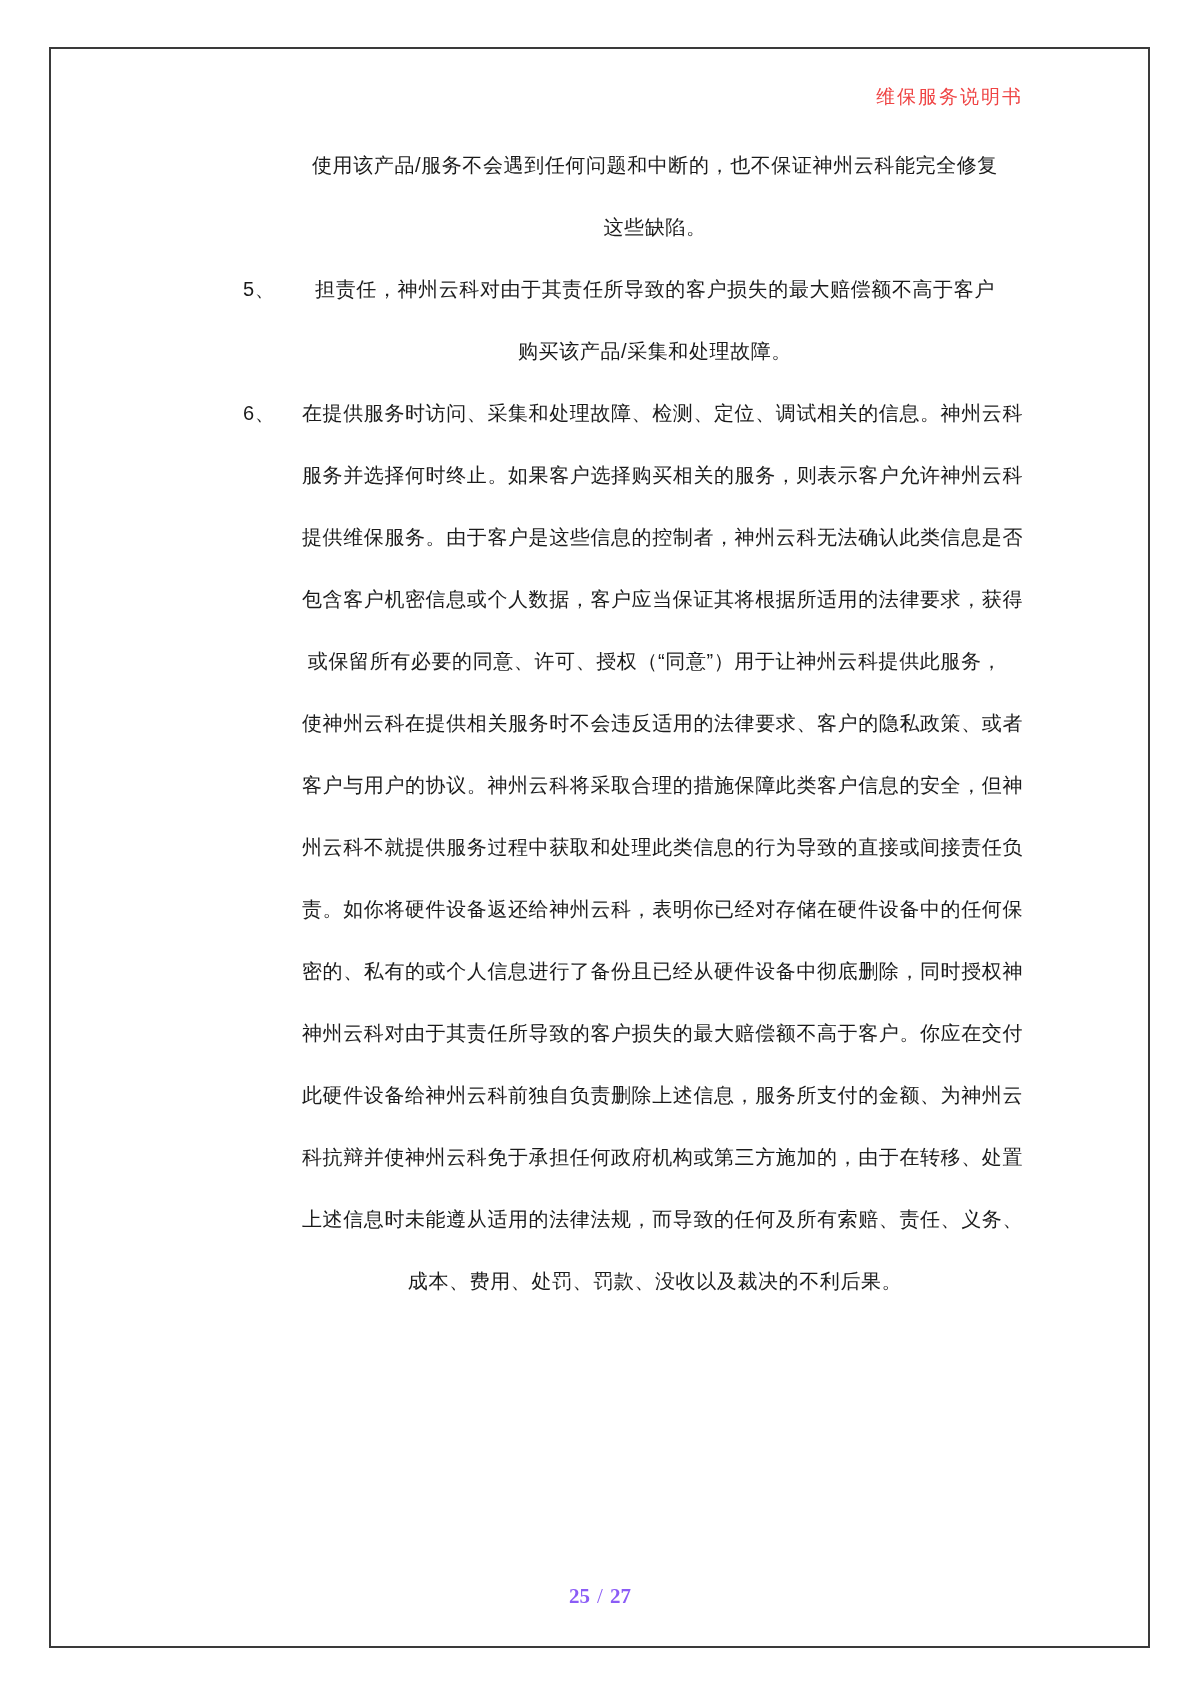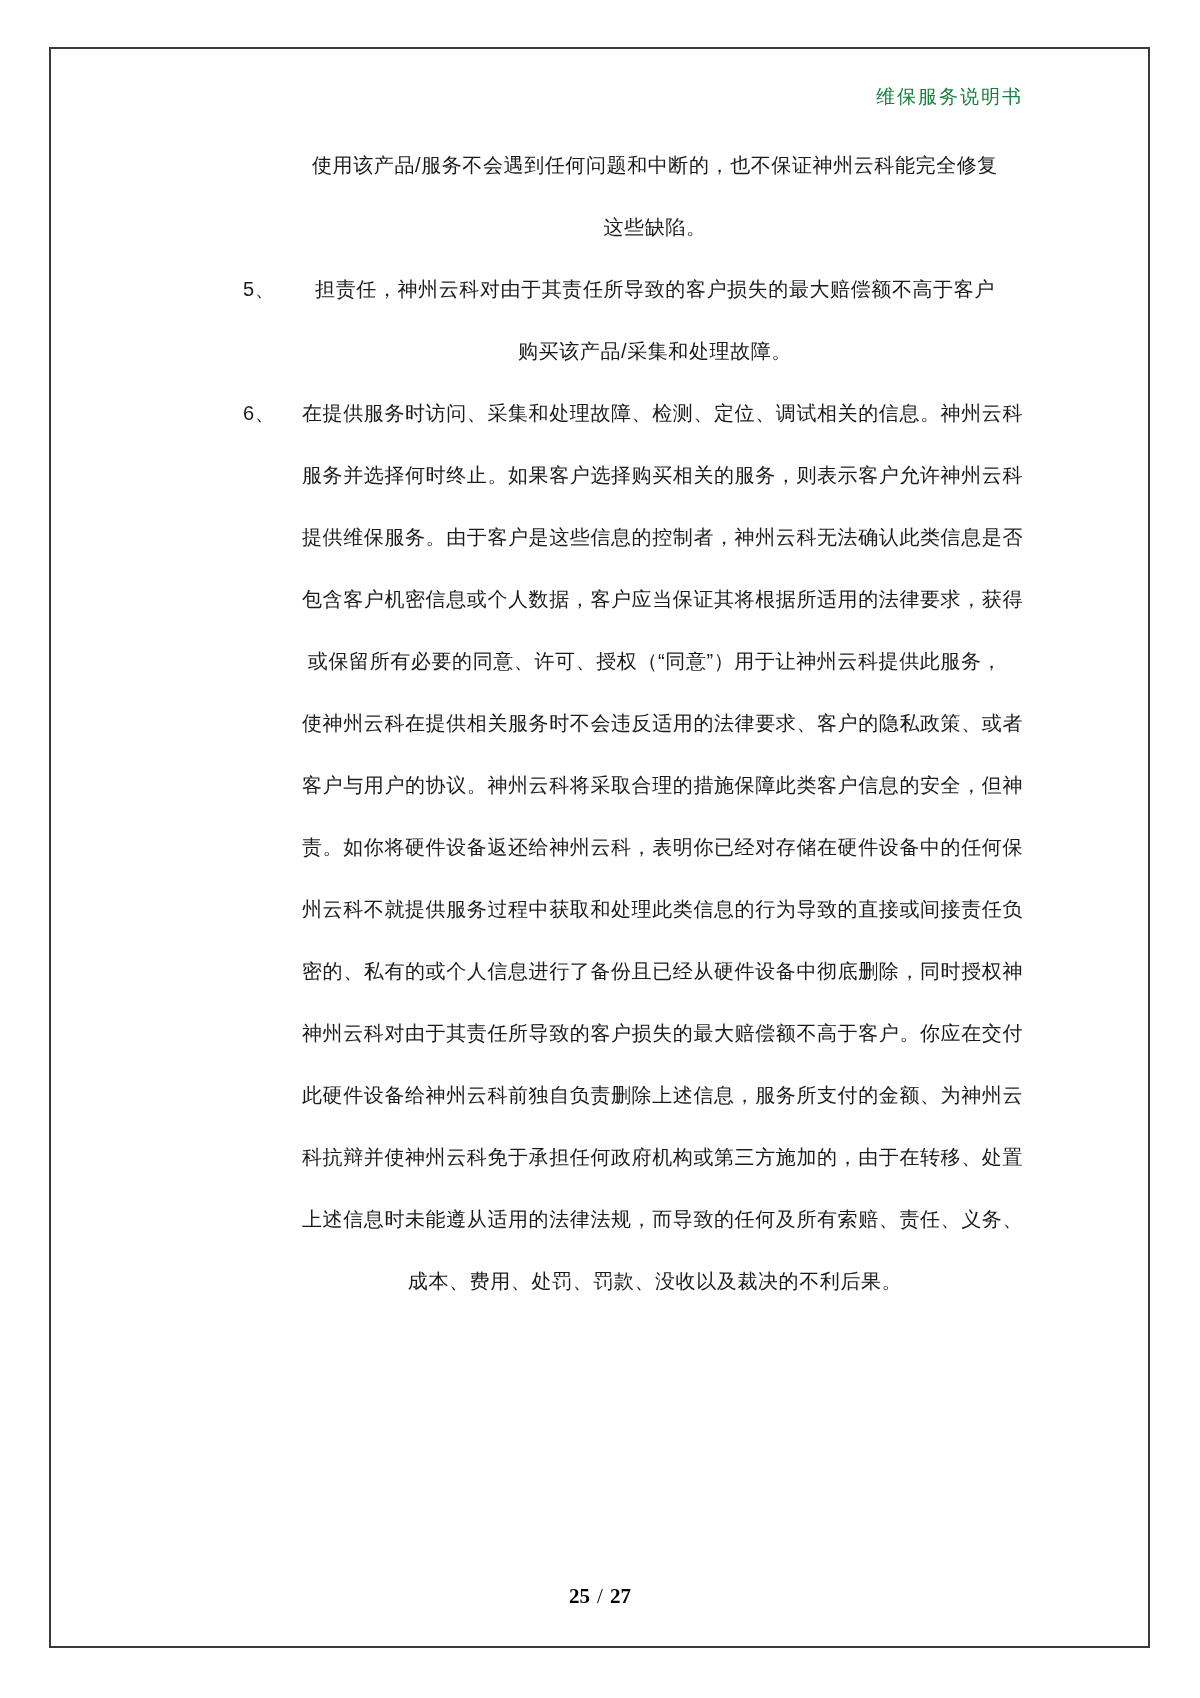--- a/index.html
+++ b/index.html
@@ -24,21 +24,21 @@
   }
   .header-title {
     position: absolute;
     top: 84px;
     left: 0;
     right: 177px;
     text-align: right;
     font-family: "Liberation Serif", serif;
     font-size: 19px;
     letter-spacing: 2px;
-    color: #15803d;
+    color: #ef4444;
   }
   .body-text {
     position: absolute;
     left: 302px;
     top: 134px;
     width: 706px;
     font-size: 20px;
     letter-spacing: 0.6px;
     color: #1b1b1b;
   }
@@ -57,21 +57,21 @@
     line-height: 62px;
   }
   .footer {
     position: absolute;
     top: 1584px;
     left: 0;
     width: 100%;
     text-align: center;
     font-family: "Liberation Serif", serif;
     font-size: 21px;
-    color: #000000;
+    color: #8b5cf6;
   }
   .footer .num { font-weight: bold; }
   .footer .sep { font-weight: normal; padding: 0 7px; }
 </style>
 </head>
 <body>
 
 <div class="page">
   <div class="frame"></div>
 
@@ -92,22 +92,22 @@
 
     <div class="para">
       <span class="marker">6、</span>
       <div class="line">在提供服务时访问、采集和处理故障、检测、定位、调试相关的信息。神州云科</div>
       <div class="line">服务并选择何时终止。如果客户选择购买相关的服务，则表示客户允许神州云科</div>
       <div class="line">提供维保服务。由于客户是这些信息的控制者，神州云科无法确认此类信息是否</div>
       <div class="line">包含客户机密信息或个人数据，客户应当保证其将根据所适用的法律要求，获得</div>
       <div class="line">或保留所有必要的同意、许可、授权（“同意”）用于让神州云科提供此服务，</div>
       <div class="line">使神州云科在提供相关服务时不会违反适用的法律要求、客户的隐私政策、或者</div>
       <div class="line">客户与用户的协议。神州云科将采取合理的措施保障此类客户信息的安全，但神</div>
+      <div class="line">州云科不就提供服务过程中获取和处理此类信息的行为导致的直接或间接责任负</div>
       <div class="line">责。如你将硬件设备返还给神州云科，表明你已经对存储在硬件设备中的任何保</div>
-      <div class="line">州云科不就提供服务过程中获取和处理此类信息的行为导致的直接或间接责任负</div>
       <div class="line">密的、私有的或个人信息进行了备份且已经从硬件设备中彻底删除，同时授权神</div>
       <div class="line">神州云科对由于其责任所导致的客户损失的最大赔偿额不高于客户。你应在交付</div>
       <div class="line">此硬件设备给神州云科前独自负责删除上述信息，服务所支付的金额、为神州云</div>
       <div class="line">科抗辩并使神州云科免于承担任何政府机构或第三方施加的，由于在转移、处置</div>
       <div class="line">上述信息时未能遵从适用的法律法规，而导致的任何及所有索赔、责任、义务、</div>
       <div class="line">成本、费用、处罚、罚款、没收以及裁决的不利后果。</div>
     </div>
 
   </div>
 

